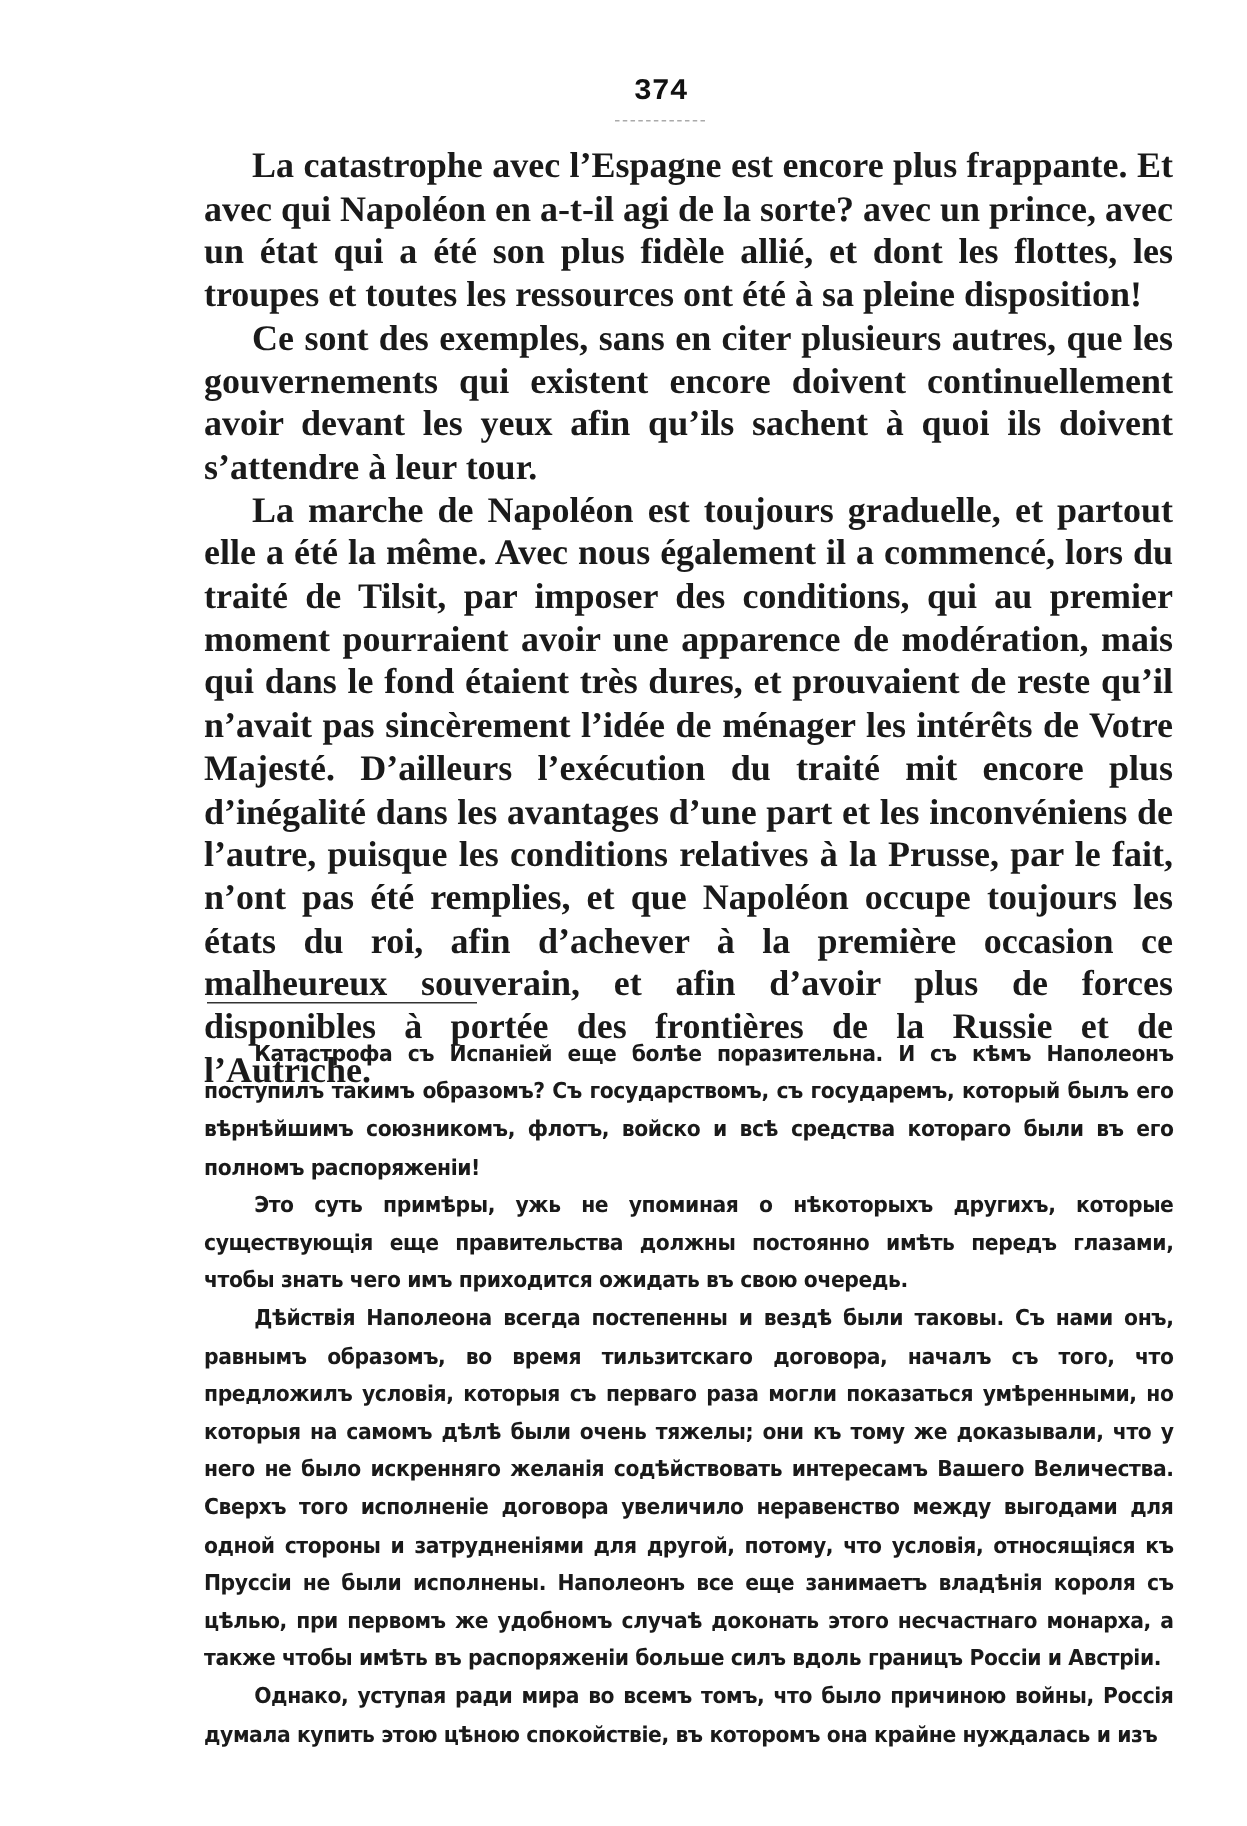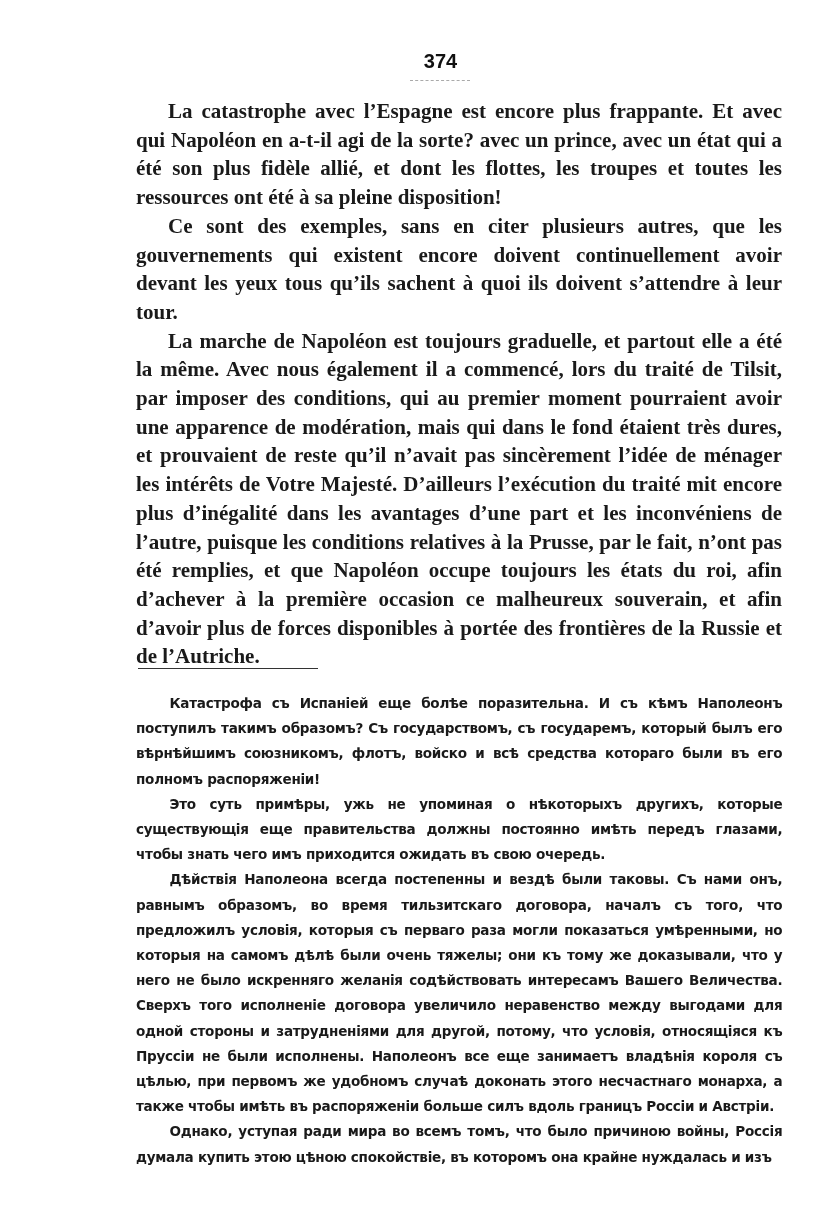--- a/index.html
+++ b/index.html
@@ -1,29 +1,29 @@
 <!DOCTYPE html>
 <html><head>
 <meta charset="utf-8">
 <style>
   html, body { margin: 0; padding: 0; background: #ffffff; }
   body { width: 831px; height: 1217px; position: relative; overflow: hidden; color: #111; }
   .page { position: absolute; left: 0; top: 0; width: 831px; height: 1217px; background: #fff; }
   .page-number {
     position: absolute; top: 50px; left: 0; width: 831px; text-align: center;
-    font-family: Liberation Sans, sans-serif; font-weight: bold; font-size: 20px; color: #111;
+    font-family: Liberation Mono, monospace; font-weight: bold; font-size: 20px; color: #111;
     padding-left: 50px; box-sizing: border-box;
   }
   .page-number-rule {
     position: absolute; top: 80px; left: 410px; width: 60px; height: 0;
     border-top: 1px dashed #aaa;
   }
   .fr-text {
     position: absolute; left: 136px; top: 97px; width: 646px;
-    font-family: "Liberation Serif", serif; font-size: 21px; line-height: 28.7px;
+    font-family: "Liberation Serif", serif; font-size: 24px; line-height: 28.7px;
     text-align: justify; font-weight: bold; color: #1a1a1a;
   }
   .fr-text p { margin: 0; text-indent: 32px; }
   .divider {
     position: absolute; left: 138px; top: 668px; width: 180px; height: 0;
     border-top: 1.5px solid #333;
   }
   .ru-text {
     position: absolute; left: 136px; top: 690px; width: 646px;
     font-family: "DejaVu Sans", sans-serif; font-size: 14.6px; line-height: 25.2px;
@@ -35,21 +35,21 @@
 </head>
 <body>
 
 <div class="page">
 
   <div class="page-number">374</div>
   <div class="page-number-rule"></div>
 
   <div class="fr-text">
     <p>La catastrophe avec l’Espagne est encore plus frappante. Et avec qui Napoléon en a-t-il agi de la sorte? avec un prince, avec un état qui a été son plus fidèle allié, et dont les flottes, les troupes et toutes les ressources ont été à sa pleine disposition!</p>
-    <p>Ce sont des exemples, sans en citer plusieurs autres, que les gouvernements qui existent encore doivent continuellement avoir devant les yeux tous qu’ils sachent à quoi ils doivent s’attendre à leur tour.</p>
+    <p>Ce sont des exemples, sans en citer plusieurs autres, que les gouvernements qui existent encore doivent continuellement avoir devant les yeux afin qu’ils sachent à quoi ils doivent s’attendre à leur tour.</p>
     <p>La marche de Napoléon est toujours graduelle, et partout elle a été la même. Avec nous également il a commencé, lors du traité de Tilsit, par imposer des conditions, qui au premier moment pourraient avoir une apparence de modération, mais qui dans le fond étaient très dures, et prouvaient de reste qu’il n’avait pas sincèrement l’idée de ménager les intérêts de Votre Majesté. D’ailleurs l’exécution du traité mit encore plus d’inégalité dans les avantages d’une part et les inconvéniens de l’autre, puisque les conditions relatives à la Prusse, par le fait, n’ont pas été remplies, et que Napoléon occupe toujours les états du roi, afin d’achever à la première occasion ce malheureux souverain, et afin d’avoir plus de forces disponibles à portée des frontières de la Russie et de l’Autriche.</p>
   </div>
 
   <div class="divider"></div>
 
   <div class="ru-text">
     <p>Катастрофа съ Испаніей еще болѣе поразительна. И съ кѣмъ Наполеонъ поступилъ такимъ образомъ? Съ государствомъ, съ государемъ, который былъ его вѣрнѣйшимъ союзникомъ, флотъ, войско и всѣ средства котораго были въ его полномъ распоряженіи!</p>
     <p>Это суть примѣры, ужь не упоминая о нѣкоторыхъ другихъ, которые существующія еще правительства должны постоянно имѣть передъ глазами, чтобы знать чего имъ приходится ожидать въ свою очередь.</p>
     <p>Дѣйствія Наполеона всегда постепенны и вездѣ были таковы. Съ нами онъ, равнымъ образомъ, во время тильзитскаго договора, началъ съ того, что предложилъ условія, которыя съ перваго раза могли показаться умѣренными, но которыя на самомъ дѣлѣ были очень тяжелы; они къ тому же доказывали, что у него не было искренняго желанія содѣйствовать интересамъ Вашего Величества. Сверхъ того исполненіе договора увеличило неравенство между выгодами для одной стороны и затрудненіями для другой, потому, что условія, относящіяся къ Пруссіи не были исполнены. Наполеонъ все еще занимаетъ владѣнія короля съ цѣлью, при первомъ же удобномъ случаѣ доконать этого несчастнаго монарха, а также чтобы имѣть въ распоряженіи больше силъ вдоль границъ Россіи и Австріи.</p>
     <p>Однако, уступая ради мира во всемъ томъ, что было причиною войны, Россія думала купить этою цѣною спокойствіе, въ которомъ она крайне нуждалась и изъ</p>

